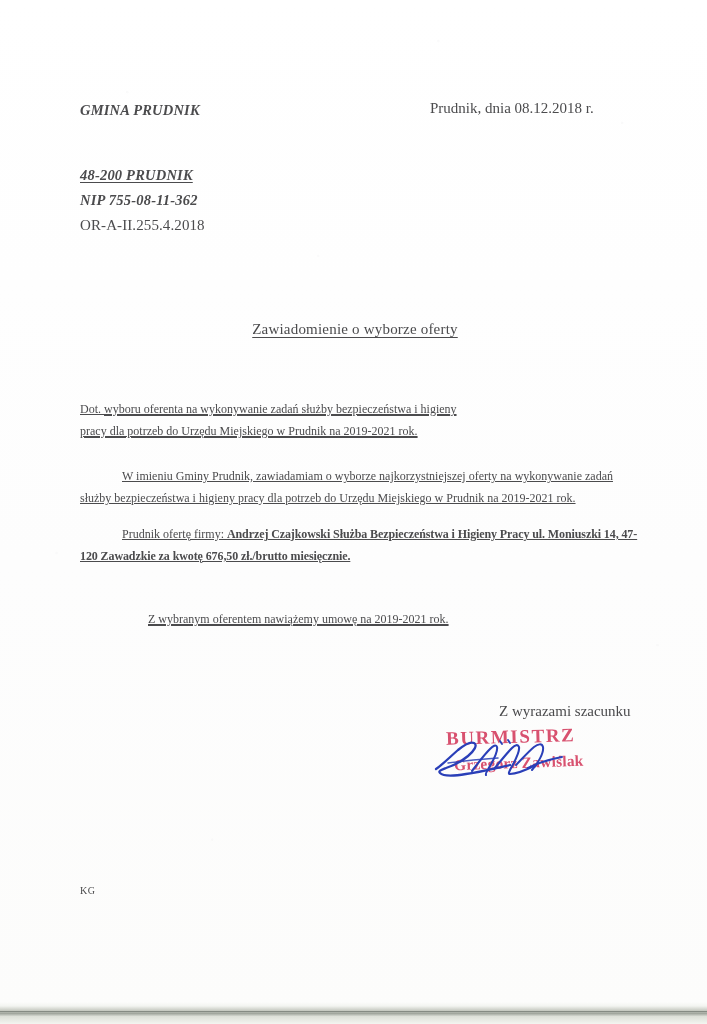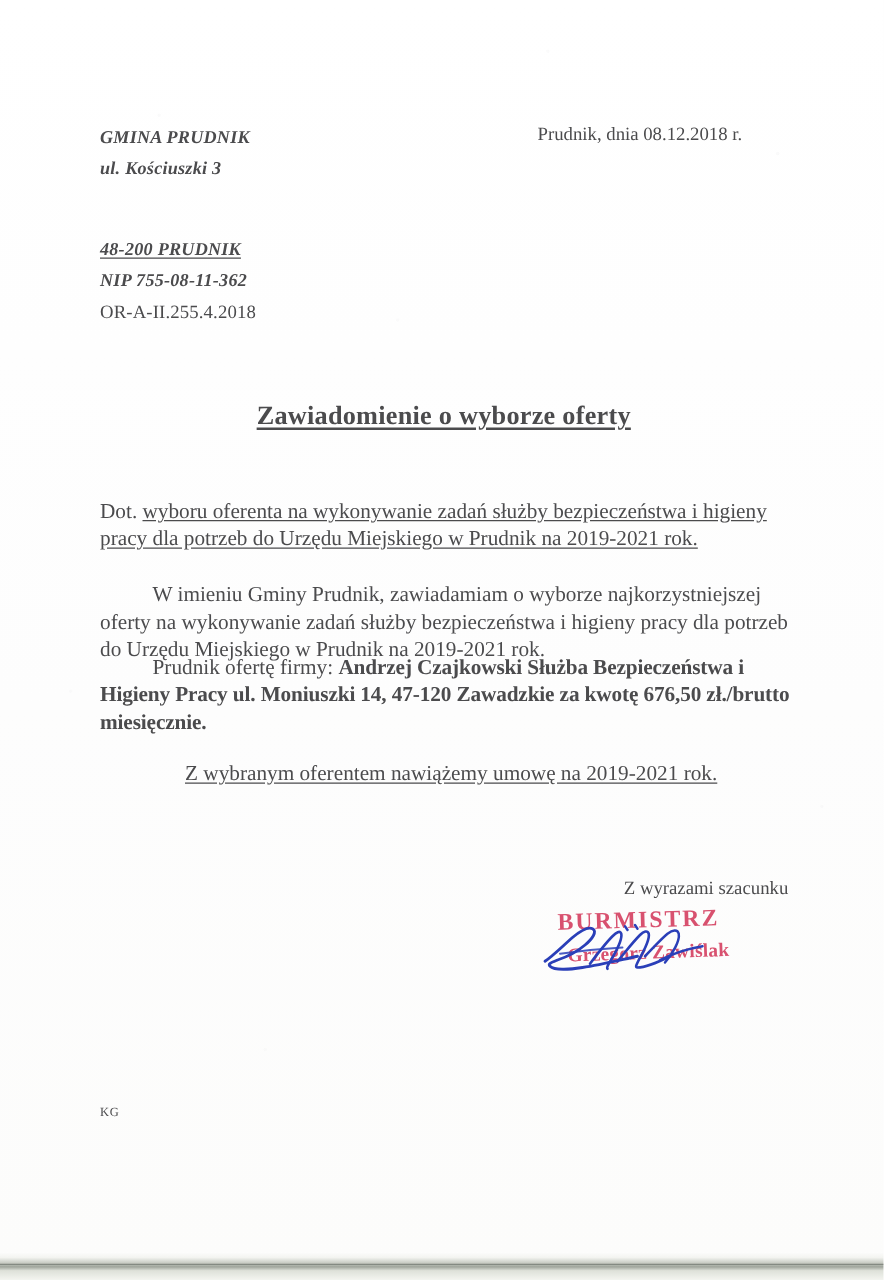--- a/index.html
+++ b/index.html
@@ -96,36 +96,37 @@
   
   .doc-title {
     position: absolute;
     left: 0;
     right: 0;
     top: 320px;
     text-align: center;
     padding-left: 3px;
   }
   .doc-title span {
-    font-size: 21px;
-    font-weight: bold;
+    font-size: 15px;
+    font-weight: normal;
     text-decoration: underline;
     text-underline-offset: 3px;
     letter-spacing: 0.2px;
     text-align: right;
   }
 
   
   .body-block {
     position: absolute;
     left: 80px;
     width: 560px;
-    font-size: 17px;
+    font-size: 12px;
     line-height: 22px;
     text-align: left;
+    text-decoration: underline;
   }
   #subject-block { top: 398px; }
   #subject-block .u {
     text-decoration: underline;
     text-underline-offset: 2px;
   }
   #intro-block { top: 465px; }
   .indent { display: inline-block; width: 42px; }
   #offer-block { top: 523px; }
   #offer-block .bold {
@@ -204,21 +205,20 @@
 </style>
 </head>
 <body>
 
 <div id="page">
 
   <div id="paper-noise"></div>
 
   <div class="sender">
     <div class="sender-line">GMINA PRUDNIK</div>
-    <div class="sender-line">ul. Kościuszki 3</div>
     <div class="sender-line underlined">48-200 PRUDNIK</div>
     <div class="sender-line">NIP 755-08-11-362</div>
     <div class="sender-line plain">OR-A-II.255.4.2018</div>
   </div>
 
   <div class="date-line">Prudnik, dnia 08.12.2018 r.</div>
 
   <div class="doc-title">
     <span>Zawiadomienie o wyborze oferty</span>
   </div>

